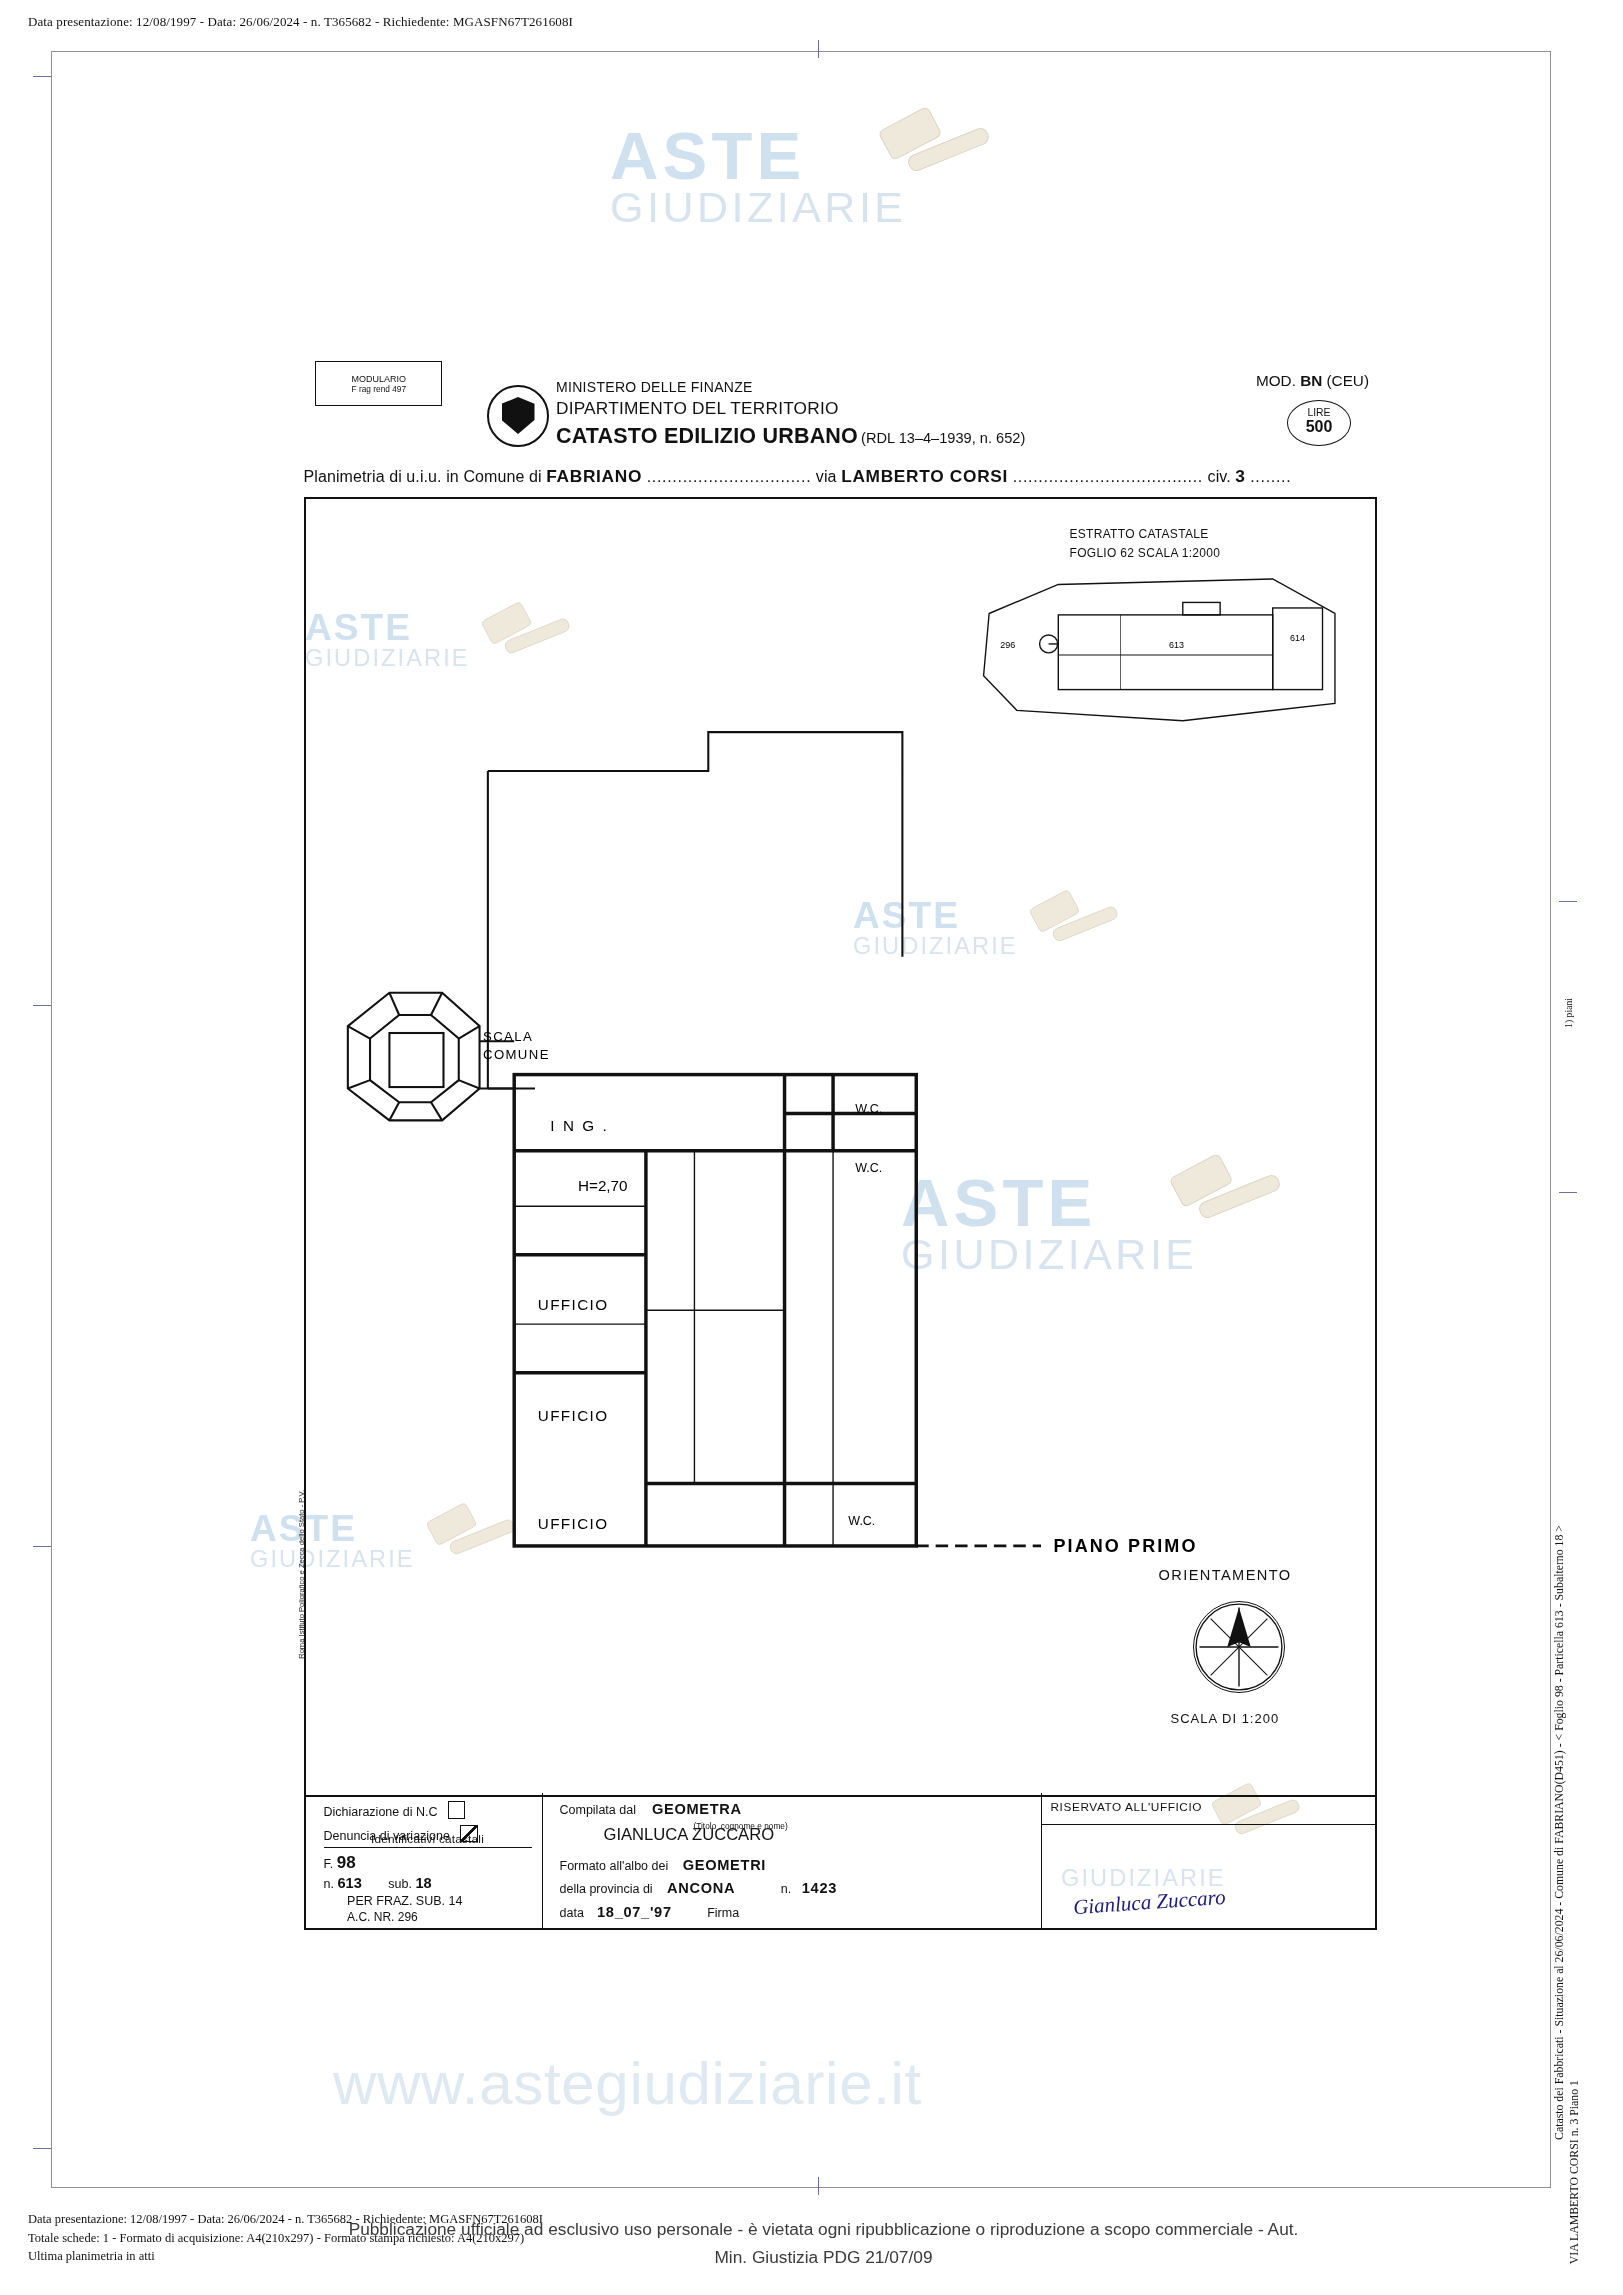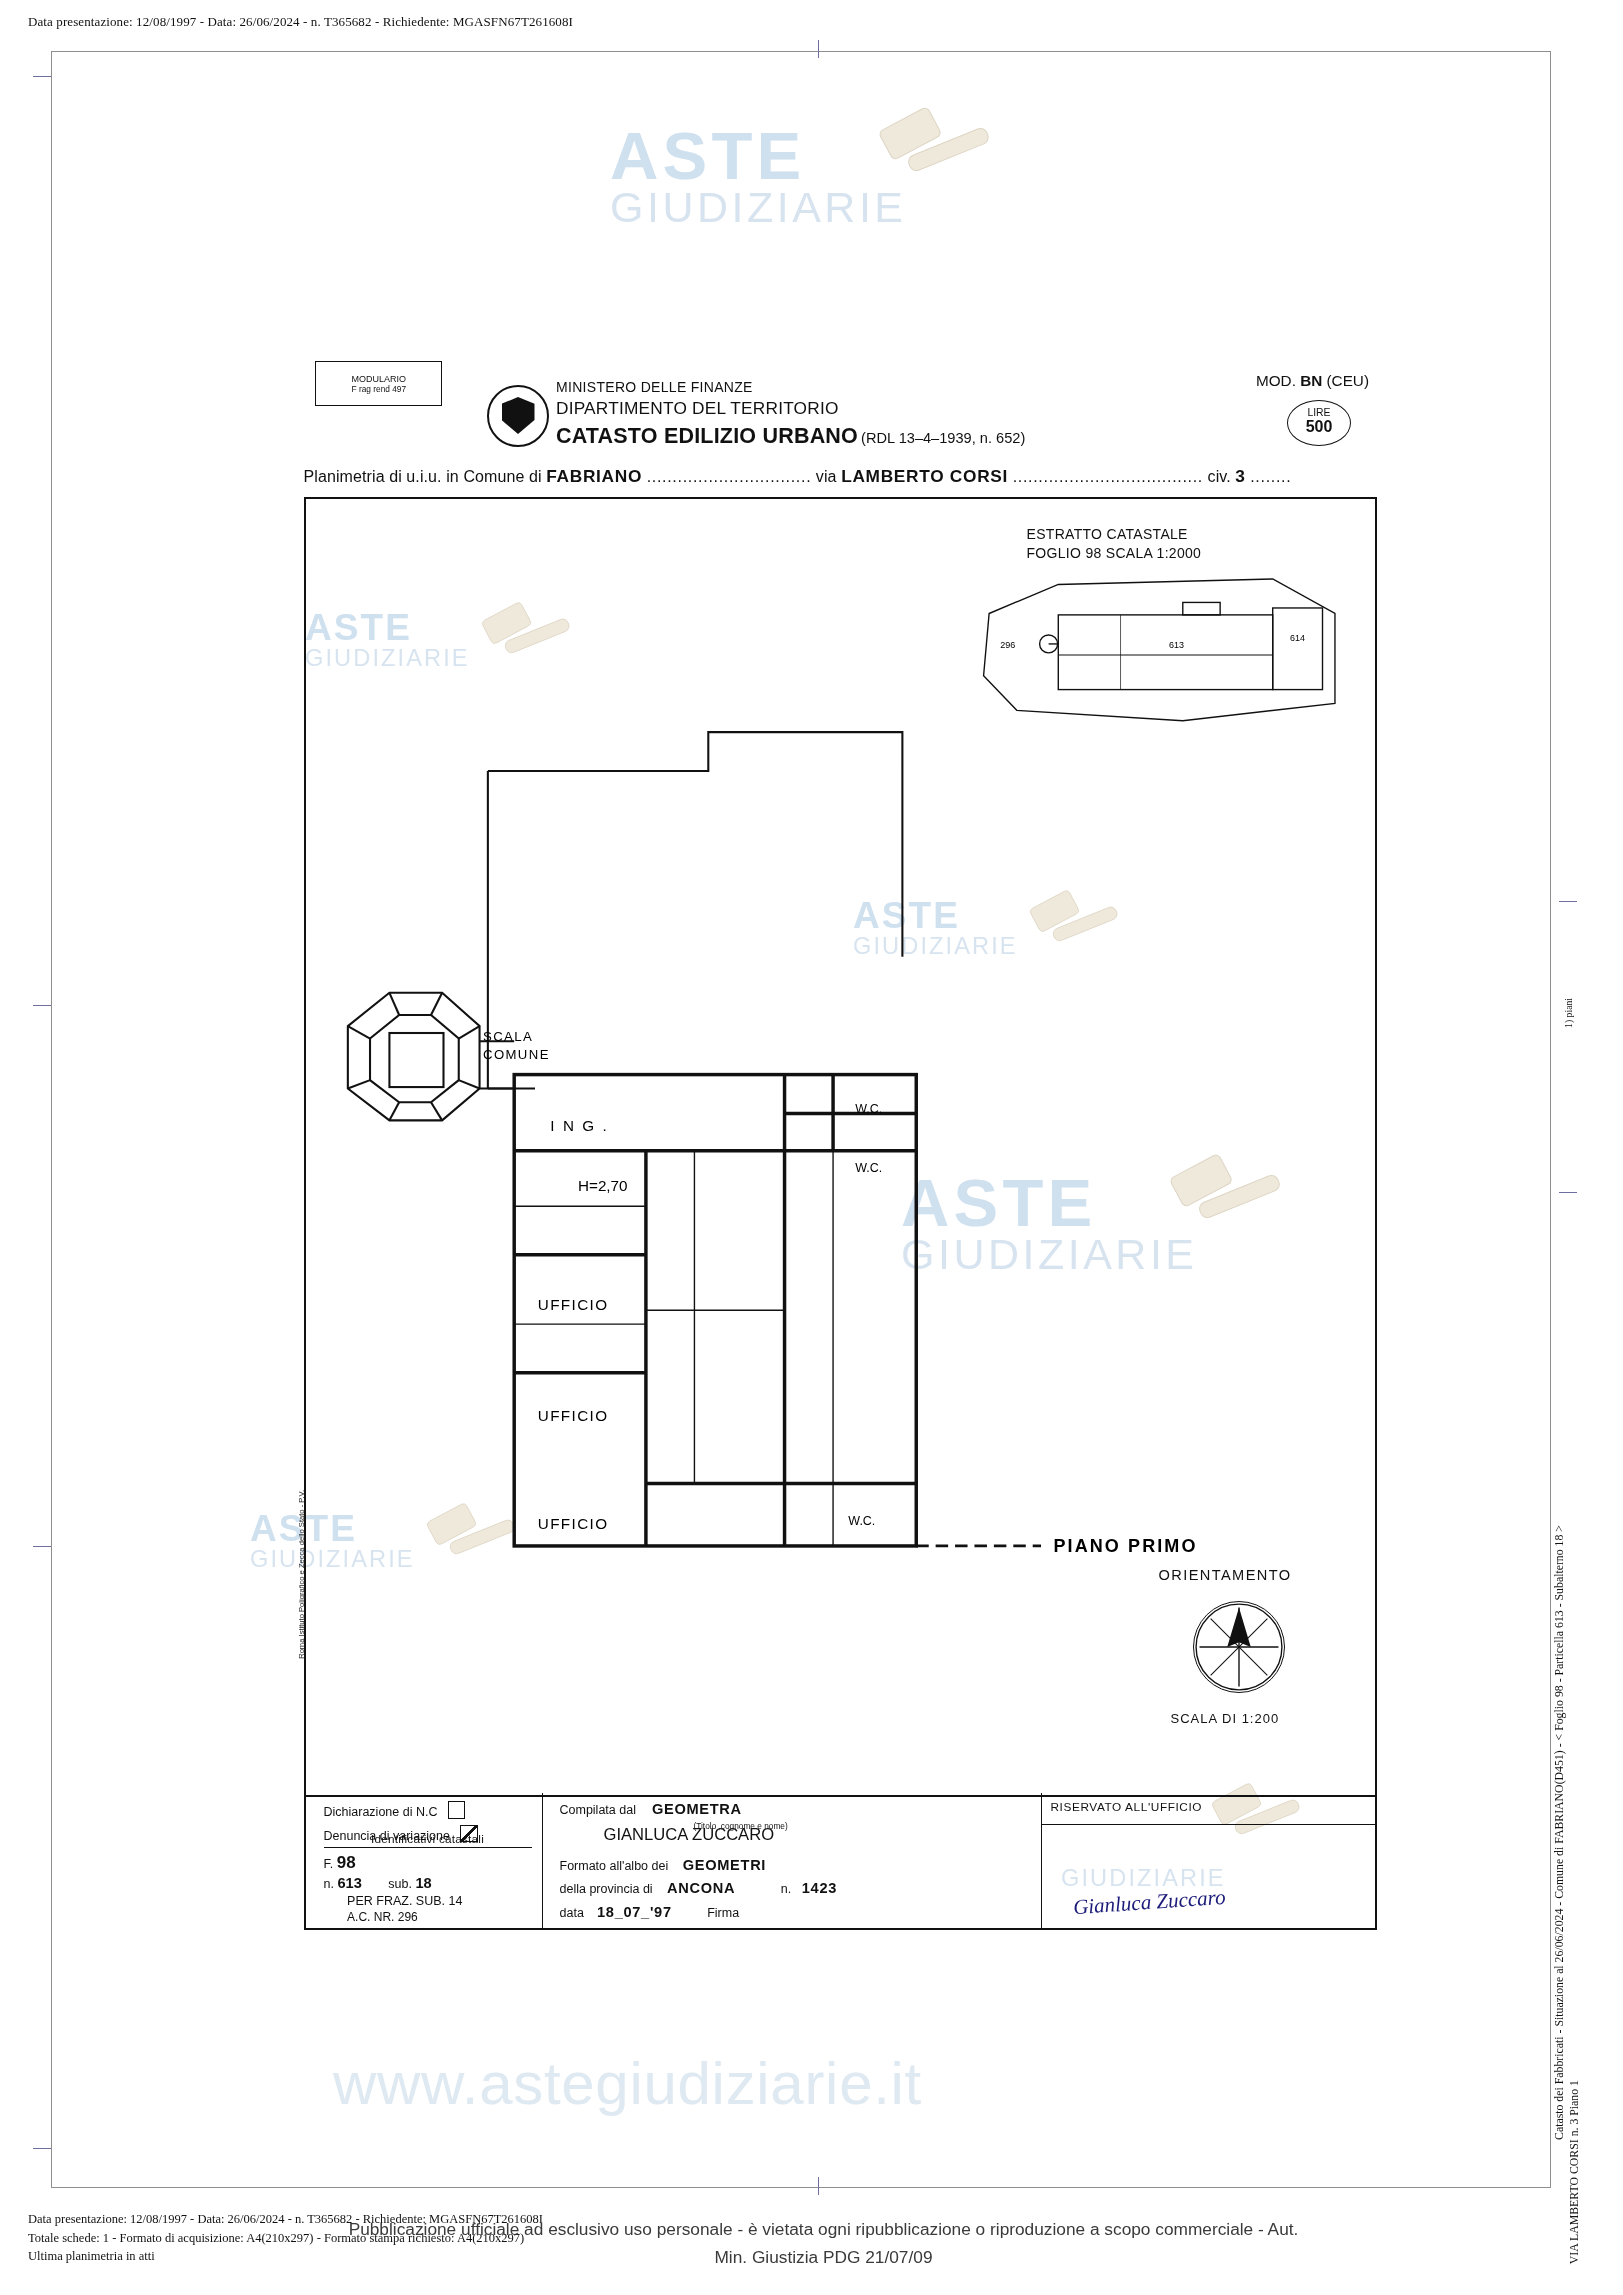--- a/index.html
+++ b/index.html
@@ -127,21 +127,21 @@
     font-weight:bold;font-size:17.3px;letter-spacing:0.7px;
   }
   .dots{letter-spacing:0.7px;color:#111;}
 
   
   .box{
     position:absolute;left:5.5px;top:136px;width:1069px;height:1296px;
     border:2.1px solid #111;background:transparent;
   }
 
-  .estratto{position:absolute;left:721px;top:26px;font-size:14px;line-height:19.4px;letter-spacing:0.3px;}
+  .estratto{position:absolute;left:764px;top:26px;font-size:12px;line-height:19.4px;letter-spacing:0.3px;}
   .estratto-map{
     position:absolute;left:669px;top:73px;width:381px;height:166px;
   }
 
   .orient{position:absolute;left:853px;top:1068px;font-size:14.6px;letter-spacing:1.4px;}
   .orient-circle{
     position:absolute;left:887px;top:1102px;width:90px;height:90px;
     border:1.4px solid #111;border-radius:50%;
   }
   .orient-scale{position:absolute;left:865px;top:1212px;font-size:13px;letter-spacing:1px;}
@@ -296,21 +296,21 @@
       <span class="dots">.....................................</span>
       <span>civ.</span>
       <span class="hand">3</span>
       <span class="dots">........</span>
     </div>
 
     <div class="box">
 
       <div class="estratto">
         <div>ESTRATTO CATASTALE</div>
-        <div>FOGLIO  98  SCALA 1:2000</div>
+        <div>FOGLIO  62  SCALA 1:2000</div>
       </div>
 
       <svg class="estratto-map" viewBox="0 0 550 240">
         <polygon points="20,60 120,18 430,10 520,60 520,190 300,215 60,200 12,150" fill="none" stroke="#111" stroke-width="2"></polygon>
         <rect x="120" y="62" width="310" height="108" fill="none" stroke="#111" stroke-width="2"></rect>
         <rect x="430" y="52" width="72" height="118" fill="none" stroke="#111" stroke-width="2"></rect>
         <rect x="300" y="44" width="54" height="18" fill="none" stroke="#111" stroke-width="2"></rect>
         <line x1="120" y1="120" x2="430" y2="120" stroke="#111" stroke-width="1.5"></line>
         <line x1="210" y1="62" x2="210" y2="170" stroke="#111" stroke-width="1"></line>
         <circle cx="106" cy="104" r="13" fill="none" stroke="#111" stroke-width="2"></circle>

